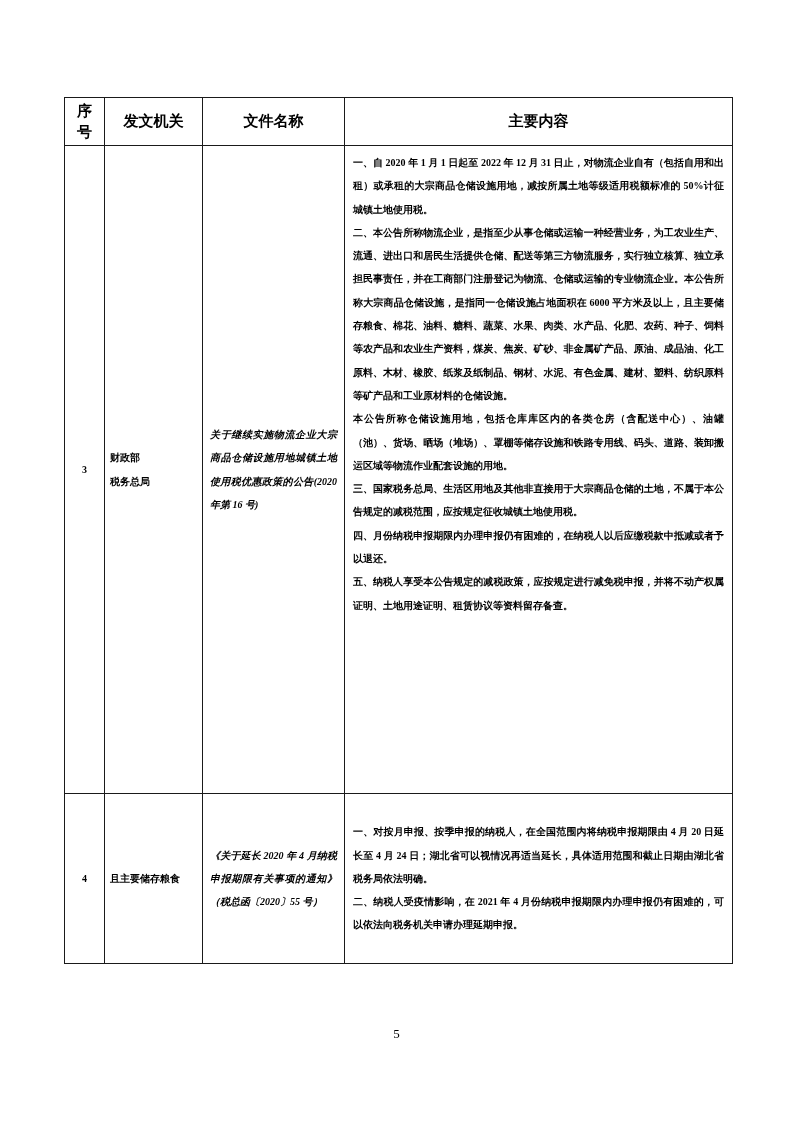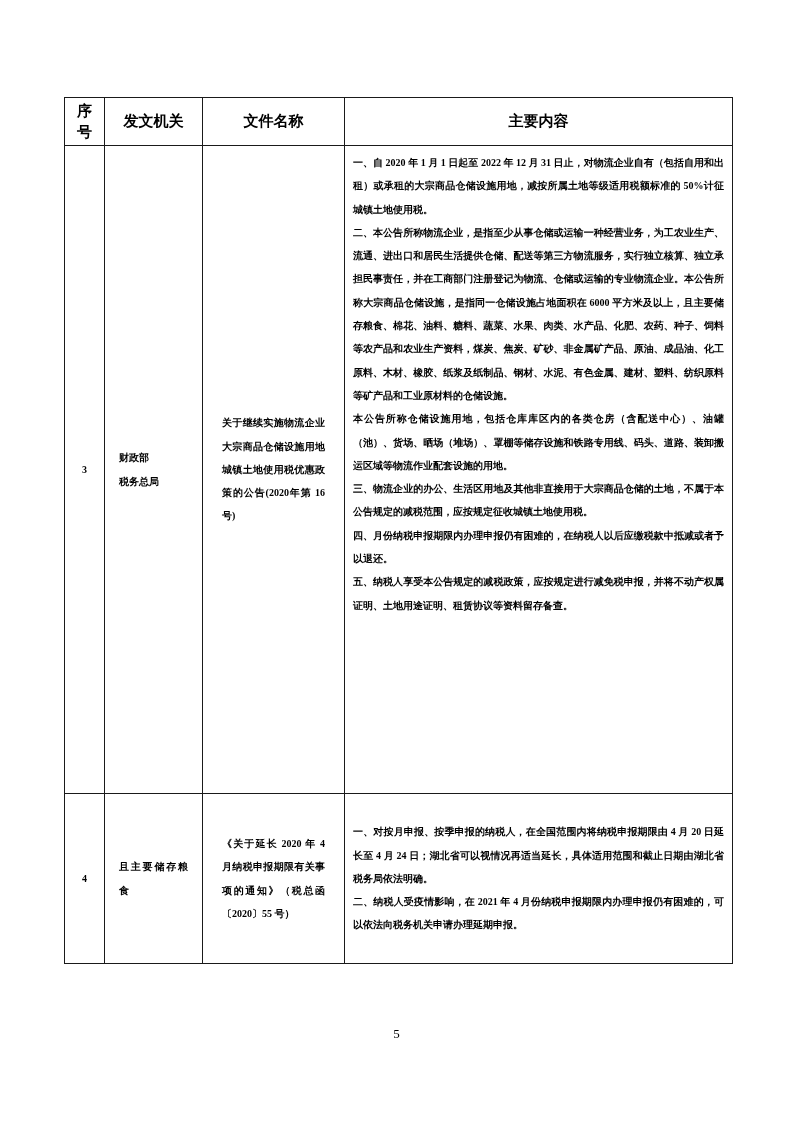--- a/index.html
+++ b/index.html
@@ -48,26 +48,27 @@
     font-size: 10px;
     line-height: 23.3px;
     vertical-align: middle;
     padding: 4px 8px;
   }
   td.cell-no { text-align: center; }
   td.cell-agency {
     white-space: pre-line;
     text-align: justify;
     word-break: break-all;
-    padding: 4px 14px;
+    padding: 4px 5px;
   }
   td.cell-doc {
     text-align: justify;
     word-break: break-all;
-    padding: 4px 19px;
+    padding: 4px 7px;
+    font-style: italic;
   }
   td.cell-content {
     text-align: justify;
     word-break: break-all;
     padding: 5px 8px;
   }
   td.cell-content.v-top { vertical-align: top; }
   td.cell-content p { margin: 0; }
   .page-number {
     position: absolute;
@@ -100,21 +101,21 @@
     <tbody>
       <tr class="row-3">
         <td class="cell-no">3</td>
         <td class="cell-agency">财政部
 税务总局</td>
         <td class="cell-doc">关于继续实施物流企业大宗商品仓储设施用地城镇土地使用税优惠政策的公告(2020年第 16 号)</td>
         <td class="cell-content v-top">
           <p>一、自 2020 年 1 月 1 日起至 2022 年 12 月 31 日止，对物流企业自有（包括自用和出租）或承租的大宗商品仓储设施用地，减按所属土地等级适用税额标准的 50%计征城镇土地使用税。</p>
           <p>二、本公告所称物流企业，是指至少从事仓储或运输一种经营业务，为工农业生产、流通、进出口和居民生活提供仓储、配送等第三方物流服务，实行独立核算、独立承担民事责任，并在工商部门注册登记为物流、仓储或运输的专业物流企业。本公告所称大宗商品仓储设施，是指同一仓储设施占地面积在 6000 平方米及以上，且主要储存粮食、棉花、油料、糖料、蔬菜、水果、肉类、水产品、化肥、农药、种子、饲料等农产品和农业生产资料，煤炭、焦炭、矿砂、非金属矿产品、原油、成品油、化工原料、木材、橡胶、纸浆及纸制品、钢材、水泥、有色金属、建材、塑料、纺织原料等矿产品和工业原材料的仓储设施。</p>
           <p>本公告所称仓储设施用地，包括仓库库区内的各类仓房（含配送中心）、油罐（池）、货场、晒场（堆场）、罩棚等储存设施和铁路专用线、码头、道路、装卸搬运区域等物流作业配套设施的用地。</p>
-          <p>三、物流企业的办公、生活区用地及其他非直接用于大宗商品仓储的土地，不属于本公告规定的减税范围，应按规定征收城镇土地使用税。</p>
+          <p>三、国家税务总局、生活区用地及其他非直接用于大宗商品仓储的土地，不属于本公告规定的减税范围，应按规定征收城镇土地使用税。</p>
           <p>四、月份纳税申报期限内办理申报仍有困难的，在纳税人以后应缴税款中抵减或者予以退还。</p>
           <p>五、纳税人享受本公告规定的减税政策，应按规定进行减免税申报，并将不动产权属证明、土地用途证明、租赁协议等资料留存备查。</p>
         </td>
       </tr>
       <tr class="row-4">
         <td class="cell-no">4</td>
         <td class="cell-agency">且主要储存粮食</td>
         <td class="cell-doc">《关于延长 2020 年 4 月纳税申报期限有关事项的通知》（税总函〔2020〕55 号）</td>
         <td class="cell-content">
           <p>一、对按月申报、按季申报的纳税人，在全国范围内将纳税申报期限由 4 月 20 日延长至 4 月 24 日；湖北省可以视情况再适当延长，具体适用范围和截止日期由湖北省税务局依法明确。</p>

